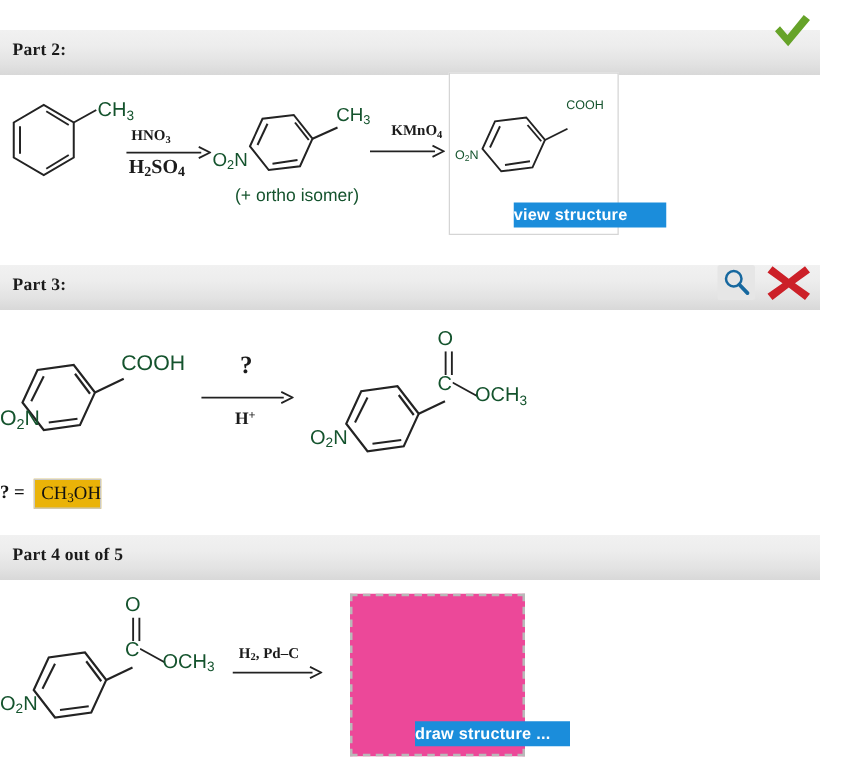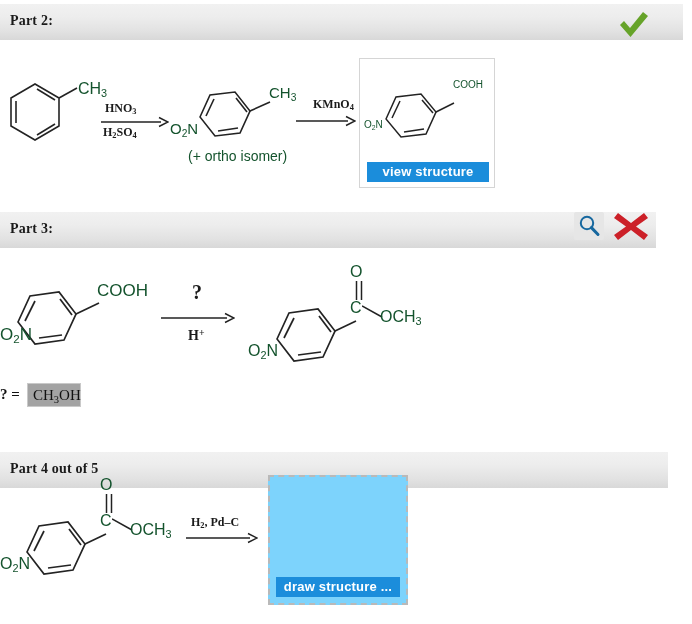--- a/index.html
+++ b/index.html
@@ -88,70 +88,70 @@
     border:1px solid #d5d5d5;
     box-sizing:border-box;
   }
   .blue-btn{
     position:absolute;
     background:#1b8ddb;
     color:#ffffff;
     font-family:"Liberation Sans", sans-serif;
     font-weight:bold;
     font-size:13px;
-    text-align:center;
     line-height:20px;
     box-sizing:border-box;
     cursor:pointer;
     letter-spacing:0.2px;
+    margin-left:44px;
   }
 
   
   .ans-eq{
     position:absolute;
     left:0px;top:386px;
     font-family:"Liberation Serif", serif;
     font-weight:bold;
     font-size:15px;
     color:#111;
   }
   .ans-box{
     position:absolute;
     left:27px;top:383px;
     width:54px;height:24px;
     border:1px solid #c9c9c9;
-    background:#a3a3a3;
+    background:#eab308;
     box-sizing:border-box;
   }
   .ans-box .val{
     position:absolute;
     left:5px;top:3px;
     font-family:"Liberation Serif", serif;
     font-size:15px;
     color:#111;
     white-space:nowrap;
   }
   .ans-box .val sub{font-size:0.7em;vertical-align:-0.28em;}
 
   
   .draw-box{
     position:absolute;
-    left:268px;top:475px;
+    left:280px;top:475px;
     width:140px;height:130px;
     border:2px dashed #b9b9b9;
-    background:#7dd3fc;
+    background:#ec4899;
     box-sizing:border-box;
   }
 </style>
 </head>
 <body>
 
 <div class="page">
 
-  <div class="part-bar" style="top:4px;padding-left:27px;">
+  <div class="part-bar" style="top:24px;">
     <span class="part-label">Part 2:</span>
   </div>
 
   <div class="check-icon">
     <svg width="34" height="30" viewBox="0 0 34 30">
       <path d="M3 15 L7 11 L13 18 L26 2 L31 6 L13.5 27 Z" fill="#66a329"></path>
     </svg>
   </div>
 
   <div class="scheme" style="left:5px;top:78px;">
@@ -171,21 +171,21 @@
 
   <div class="serif-b" style="left:105px;top:101px;font-size:12px;">
     <span>HNO</span><sub>3</sub>
   </div>
   <div class="arrow-wrap" style="left:101px;top:116px;">
     <svg width="68" height="12" viewBox="0 0 68 12">
       <line x1="0" y1="6" x2="60" y2="6" stroke="#222" stroke-width="1.4"></line>
       <path d="M58 1.5 L67 6 L58 10.5" fill="none" stroke="#222" stroke-width="1.4"></path>
     </svg>
   </div>
-  <div class="serif-b" style="left:103px;top:125px;font-size:12px;text-align:right;">
+  <div class="serif-b" style="left:103px;top:125px;font-size:16px;text-align:right;">
     <span>H</span><sub>2</sub><span>SO</span><sub>4</sub>
   </div>
 
   <div class="scheme" style="left:196px;top:80px;">
     <svg width="86" height="62" viewBox="0 0 86 62">
       <g class="bond" stroke-width="1.6">
         <polygon points="4,37 14,15 39,12 54,31 44,53 19,56" fill="none"></polygon>
         <line x1="10" y1="36" x2="18" y2="19"></line>
         <line x1="40" y1="18" x2="51" y2="32"></line>
         <line x1="22" y1="51" x2="42" y2="48"></line>
@@ -306,21 +306,21 @@
     <span>O</span><sub>2</sub><span>N</span>
   </div>
 
   <div class="ans-eq">? =</div>
   <div class="ans-box">
     <span class="val">
       <span>CH</span><sub>3</sub><span>OH</span>
     </span>
   </div>
 
-  <div class="part-bar" style="top:452px;padding-left:12px;">
+  <div class="part-bar" style="top:428px;">
     <span class="part-label">Part 4 out of 5</span>
   </div>
 
   <div class="scheme" style="left:22px;top:508px;">
     <svg width="100" height="72" viewBox="0 0 100 72">
       <g class="bond" stroke-width="1.7">
         <polygon points="5,44 17,18 46,14 63,36 51,62 22,66" fill="none"></polygon>
         <line x1="12" y1="43" x2="22" y2="23"></line>
         <line x1="47" y1="21" x2="59" y2="37"></line>
         <line x1="26" y1="60" x2="49" y2="57"></line>

